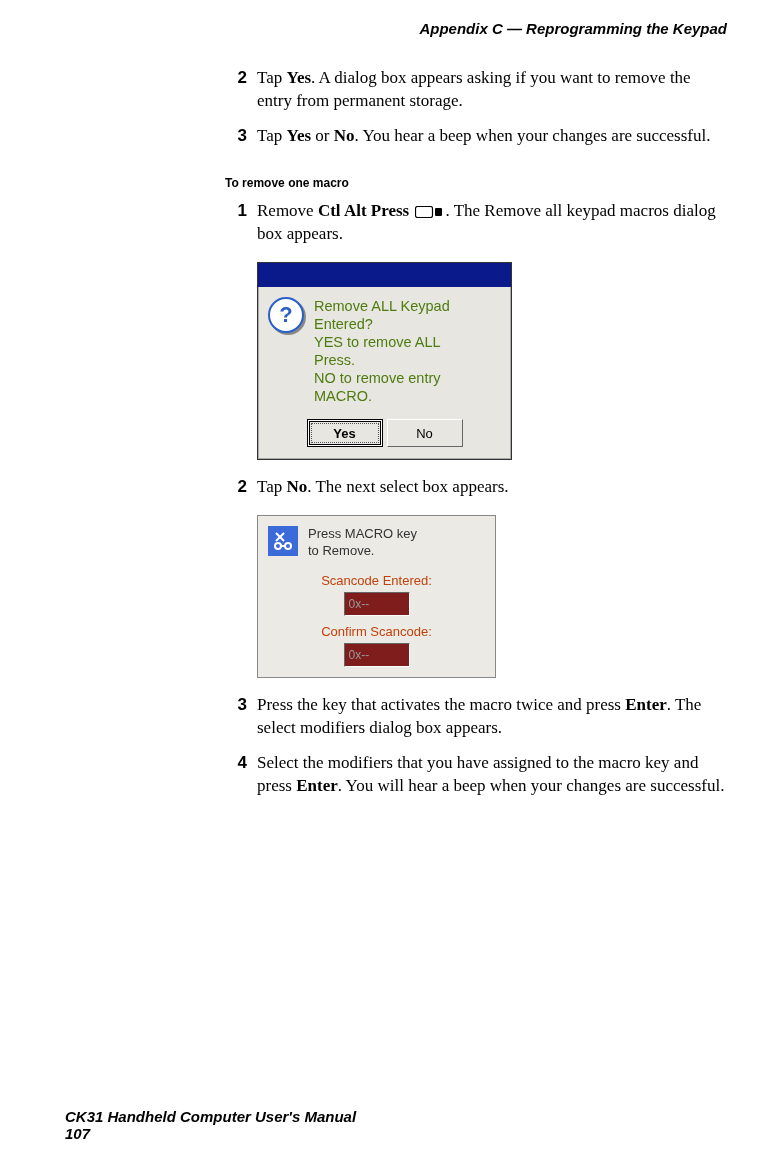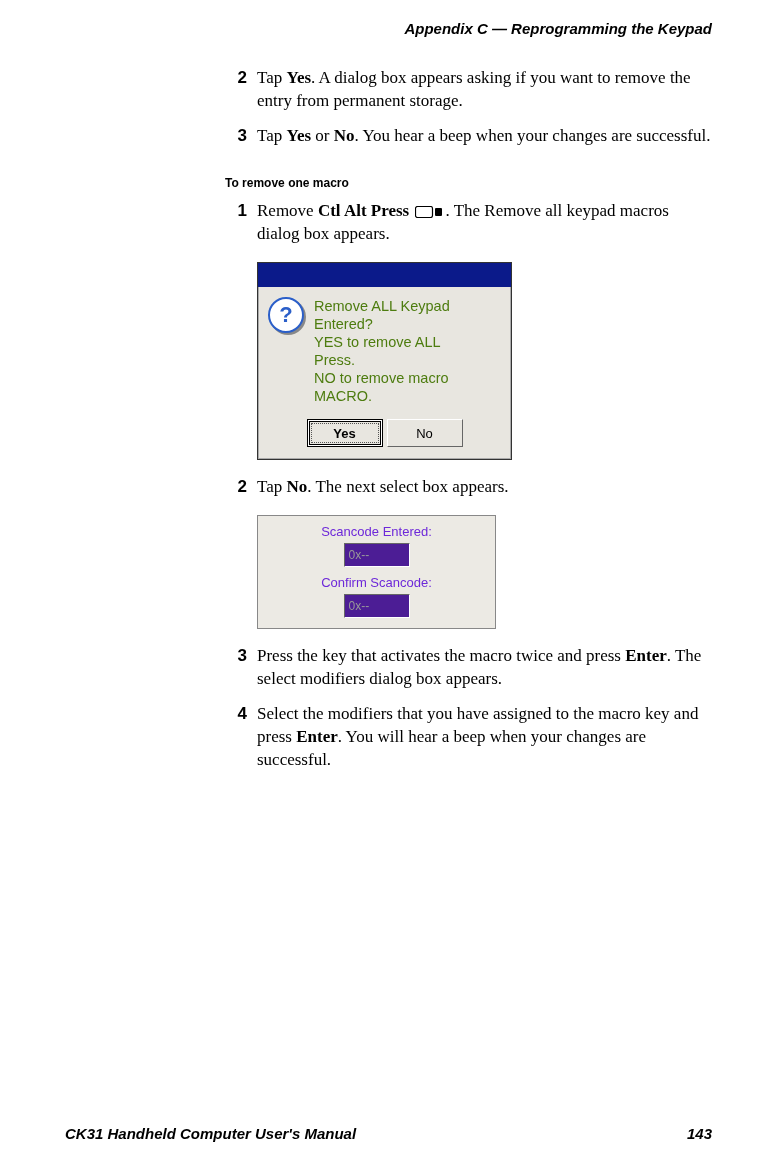--- a/index.html
+++ b/index.html
@@ -7,21 +7,21 @@
     padding: 0;
     width: 777px;
     height: 1172px;
     font-family: Georgia, 'Times New Roman', serif;
     font-size: 17px;
     color: #000;
     position: relative;
     background: #fff;
   }
   .page {
-    padding: 20px 65px 0 65px;
+    padding: 20px 50px 0 65px;
   }
   .header {
     text-align: right;
     font-family: Arial, Helvetica, sans-serif;
     font-weight: bold;
     font-style: italic;
     font-size: 15px;
     margin-bottom: 30px;
   }
   .content {
@@ -152,52 +152,53 @@
   }
   .dialog2-text {
     font-family: Tahoma, Arial, sans-serif;
     font-size: 13px;
     color: #333;
     line-height: 1.25;
   }
   .dialog2-field-label {
     font-family: Tahoma, Arial, sans-serif;
     font-size: 13px;
-    color: #6d28d9;
+    color: #c2410c;
     text-align: center;
     margin-top: 8px;
   }
   .dialog2-input {
     width: 60px;
     height: 22px;
     margin: 4px auto 0 auto;
-    background: #4c1d95;
+    background: #7f1d1d;
     border-top: 1px solid #666;
     border-left: 1px solid #666;
     border-right: 1px solid #fff;
     border-bottom: 1px solid #fff;
     font-family: Tahoma, Arial, sans-serif;
     font-size: 12px;
     color: #999;
     display: flex;
     align-items: center;
     padding-left: 4px;
   }
 
   .footer {
     position: absolute;
     bottom: 30px;
     left: 65px;
     right: 65px;
     display: flex;
-    justify-content: space-between;
+    justify-content: flex-end;
     font-family: Arial, Helvetica, sans-serif;
     font-weight: bold;
     font-style: italic;
     font-size: 15px;
+    flex-direction: column;
   }
 </style>
 </head>
 <body>
 
 <div class="page">
   <div class="header">Appendix C — Reprogramming the Keypad</div>
 
   <div class="content">
 
@@ -232,38 +233,53 @@
 
     <div class="dialog1">
       <div class="dialog1-title"></div>
       <div class="dialog1-body">
         <div class="dialog1-icon">?</div>
         <div class="dialog1-text">
           <span>Remove ALL Keypad</span><br>
           <span>Entered?</span><br>
           <span>YES to remove ALL</span><br>
           <span>Press.</span><br>
-          <span>NO to remove macro</span><br>
+          <span>NO to remove entry</span><br>
           <span>MACRO.</span>
         </div>
       </div>
       <div class="dialog1-buttons">
         <div class="win-btn focus">Yes</div>
         <div class="win-btn">No</div>
       </div>
     </div>
 
     <div class="step">
       <div class="step-num">2</div>
       <div class="step-body">
         <span>Tap </span><span class="bold">No</span><span>. The next select box appears.</span>
       </div>
     </div>
 
     <div class="dialog2">
+      <div class="dialog2-top">
+        <div class="dialog2-icon">
+          <svg width="22" height="22" viewBox="0 0 22 22">
+            <line x1="4" y1="3" x2="12" y2="11" stroke="#fff" stroke-width="2"></line>
+            <line x1="12" y1="3" x2="4" y2="11" stroke="#fff" stroke-width="2"></line>
+            <circle cx="6" cy="16" r="3" fill="none" stroke="#fff" stroke-width="2"></circle>
+            <circle cx="16" cy="16" r="3" fill="none" stroke="#fff" stroke-width="2"></circle>
+            <line x1="9" y1="16" x2="13" y2="16" stroke="#fff" stroke-width="2"></line>
+          </svg>
+        </div>
+        <div class="dialog2-text">
+          <span>Press MACRO key</span><br>
+          <span>to Remove.</span>
+        </div>
+      </div>
       <div class="dialog2-field-label">Scancode Entered:</div>
       <div class="dialog2-input">0x--</div>
       <div class="dialog2-field-label">Confirm Scancode:</div>
       <div class="dialog2-input">0x--</div>
     </div>
 
     <div class="step">
       <div class="step-num">3</div>
       <div class="step-body">
         <span>Press the key that activates the macro twice and press </span><span class="bold">Enter</span><span>. The select modifiers dialog box appears.</span>
@@ -275,14 +291,14 @@
       <div class="step-body">
         <span>Select the modifiers that you have assigned to the macro key and press </span><span class="bold">Enter</span><span>. You will hear a beep when your changes are successful.</span>
       </div>
     </div>
 
   </div>
 </div>
 
 <div class="footer">
   <span>CK31 Handheld Computer User's Manual</span>
-  <span>143</span>
+  <span>107</span>
 </div>
 
 </body></html>

